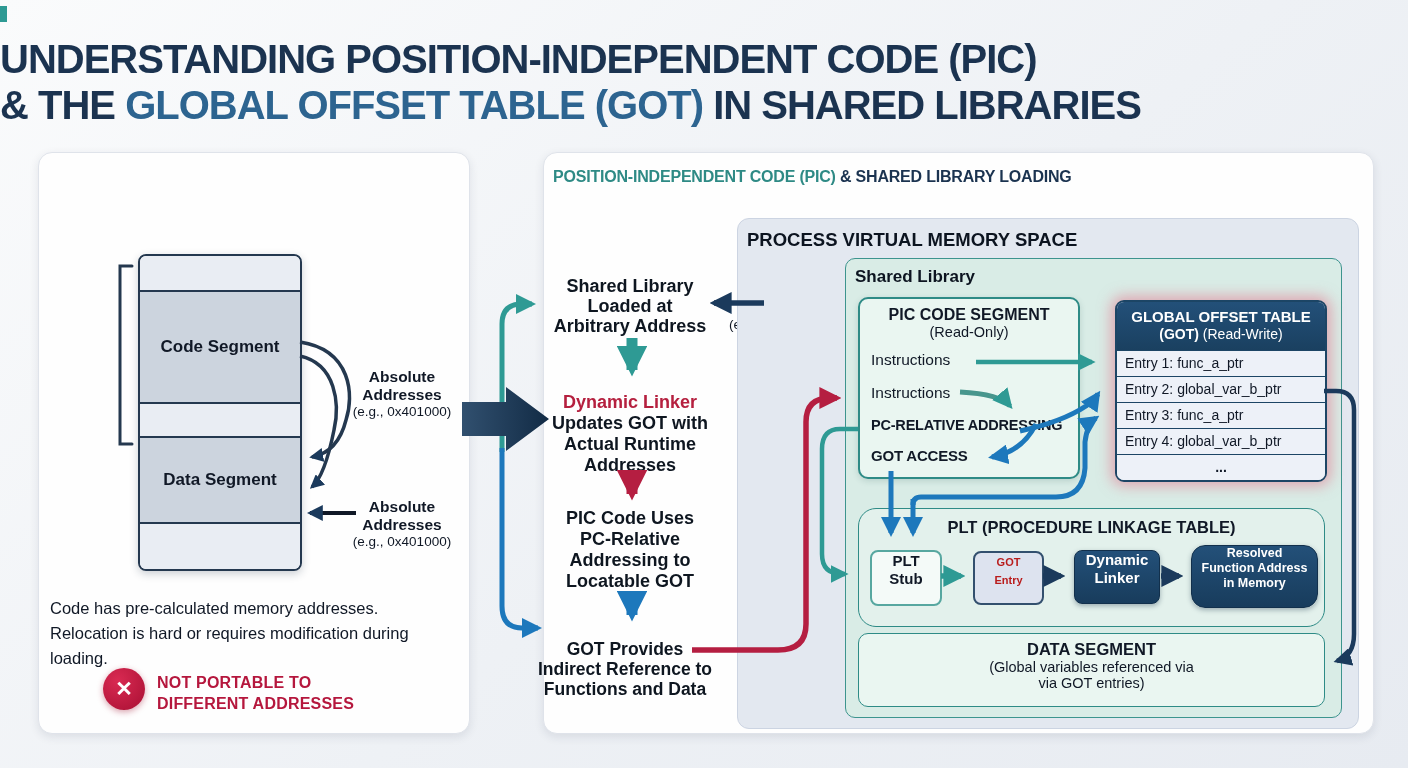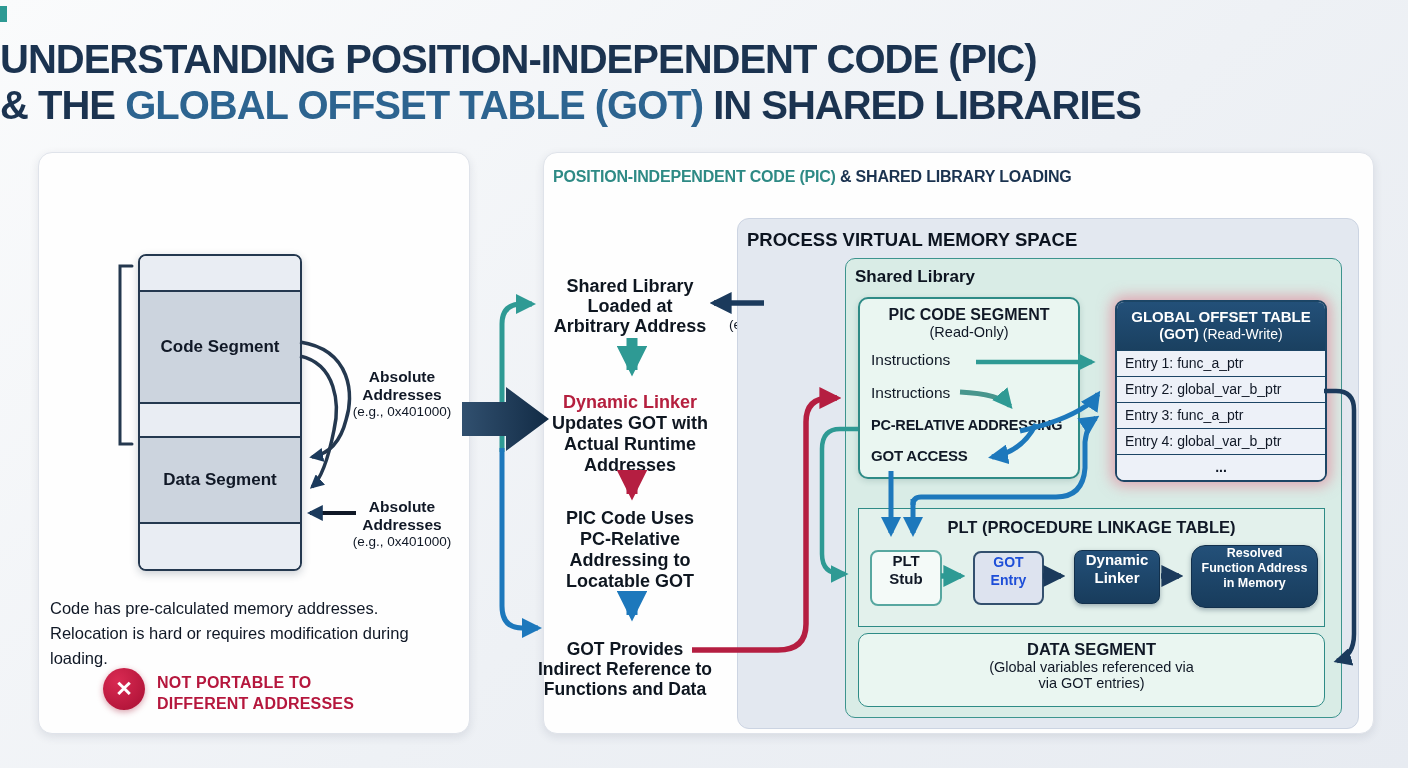--- a/index.html
+++ b/index.html
@@ -30,38 +30,38 @@
                box-shadow:0 2px 6px rgba(160,20,50,.4);display:flex;align-items:center;justify-content:center;
                color:#fff;font-weight:800;font-size:21px;}
   .warn-text{font-weight:800;font-size:16px;line-height:21px;color:#b5173d;letter-spacing:.2px;}
   .rp-header{font-weight:800;font-size:16px;letter-spacing:-.2px;}
   .flow-step{font-weight:800;font-size:18px;line-height:20px;color:#0e1620;text-align:center;}
   .flow-step2{font-weight:800;font-size:18px;line-height:21px;color:#0e1620;text-align:center;}
   .panel-pvms{position:absolute;background:#e3e8f0;border:1px solid #ccd4e2;border-radius:12px;}
   .panel-sl{position:absolute;background:#d9ece6;border:1.5px solid #3d948e;border-radius:10px;}
   .panel-pic{position:absolute;background:#eaf6f1;border:2px solid #2e8b86;border-radius:10px;
              box-shadow:0 2px 6px rgba(40,90,85,.18);}
-  .panel-plt{position:absolute;background:#e3f1ec;border:1.5px solid #2e8b86;border-radius:0;}
+  .panel-plt{position:absolute;background:#e3f1ec;border:1.5px solid #2e8b86;border-radius:18px;}
   .panel-data{position:absolute;background:#eaf6f1;border:1.5px solid #2e8b86;border-radius:10px;}
   .box-hd{font-weight:800;font-size:16px;color:#101826;text-align:center;}
   .box-sub{font-weight:400;font-size:14.5px;color:#101826;text-align:center;}
   .pic-row{font-weight:400;font-size:15.5px;color:#101826;}
   .pic-row-b{font-weight:800;font-size:14.5px;color:#101826;letter-spacing:-.2px;}
   .got-table{position:absolute;width:208px;border:2px solid #1c4565;border-radius:9px;overflow:hidden;
              box-shadow:0 0 14px 4px rgba(228,110,135,.55);background:#edf1f8;}
   .got-head{background:linear-gradient(180deg,#235079,#1a4060);color:#fff;text-align:center;padding:6px 2px 7px;}
   .got-head .t1{font-weight:800;font-size:15px;line-height:18px;}
   .got-head .t2{font-size:14px;line-height:17px;}
   .got-row{height:25px;line-height:25px;background:#edf1f8;border-top:1.5px solid #1c4565;
            font-size:14px;font-weight:500;padding-left:8px;color:#101826;}
   .got-dots{text-align:center;padding-left:0;font-weight:800;}
   .plt-node{position:absolute;display:flex;flex-direction:column;align-items:center;justify-content:flex-start;
             border-radius:8px;font-weight:800;text-align:center;}
   .plt-stub{background:#f4faf8;border:2px solid #57a7a0;color:#101826;font-size:15px;line-height:18px;}
-  .plt-got{background:#dde3ef;border:2px solid #33506e;color:#1d4ed8;font-size:14px;line-height:18px;}
+  .plt-got{background:#dde3ef;border:2px solid #33506e;color:#b91c1c;font-size:11px;line-height:18px;}
   .plt-navy{background:linear-gradient(180deg,#235079,#183c5c);border:1.5px solid #12304c;color:#fff;
             font-size:15px;line-height:18px;box-shadow:0 2px 5px rgba(20,45,70,.35);}
   .plt-resolved{font-size:12.5px;line-height:15px;font-weight:700;border-radius:14px;}
   svg.overlay{position:absolute;left:0;top:0;pointer-events:none;}
   .line-col{display:flex;flex-direction:column;align-items:center;}
 </style>
 </head>
 <body>
 
 <div id="page">

